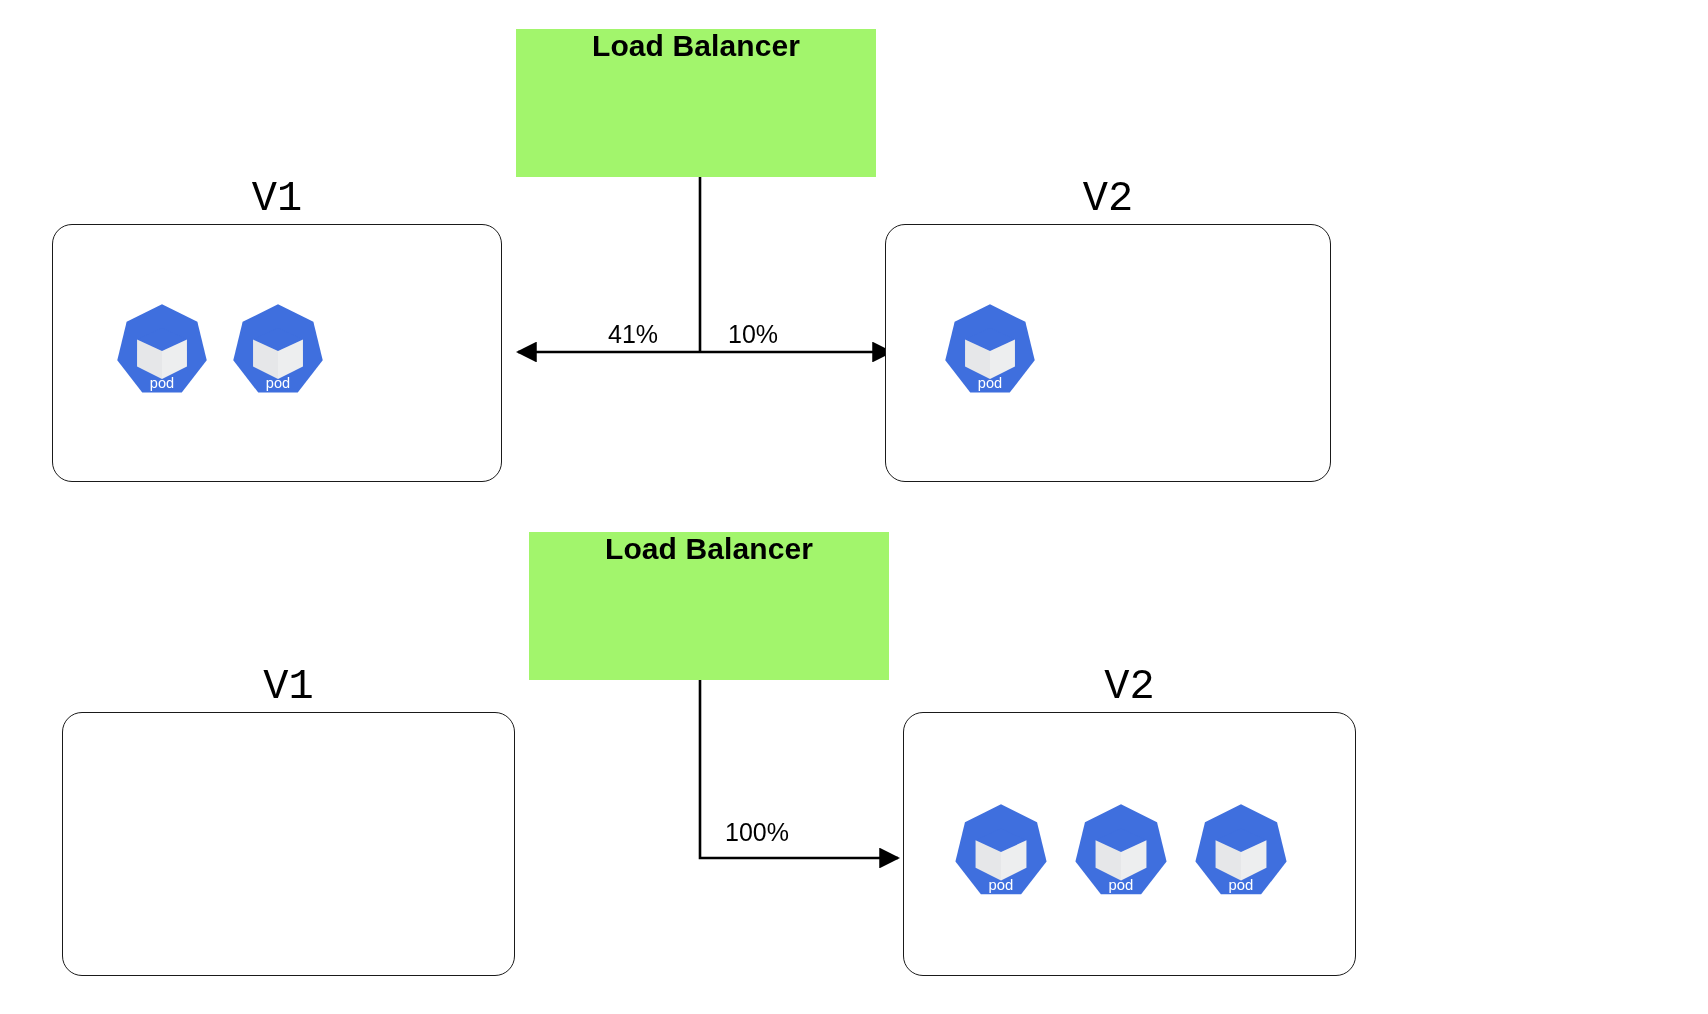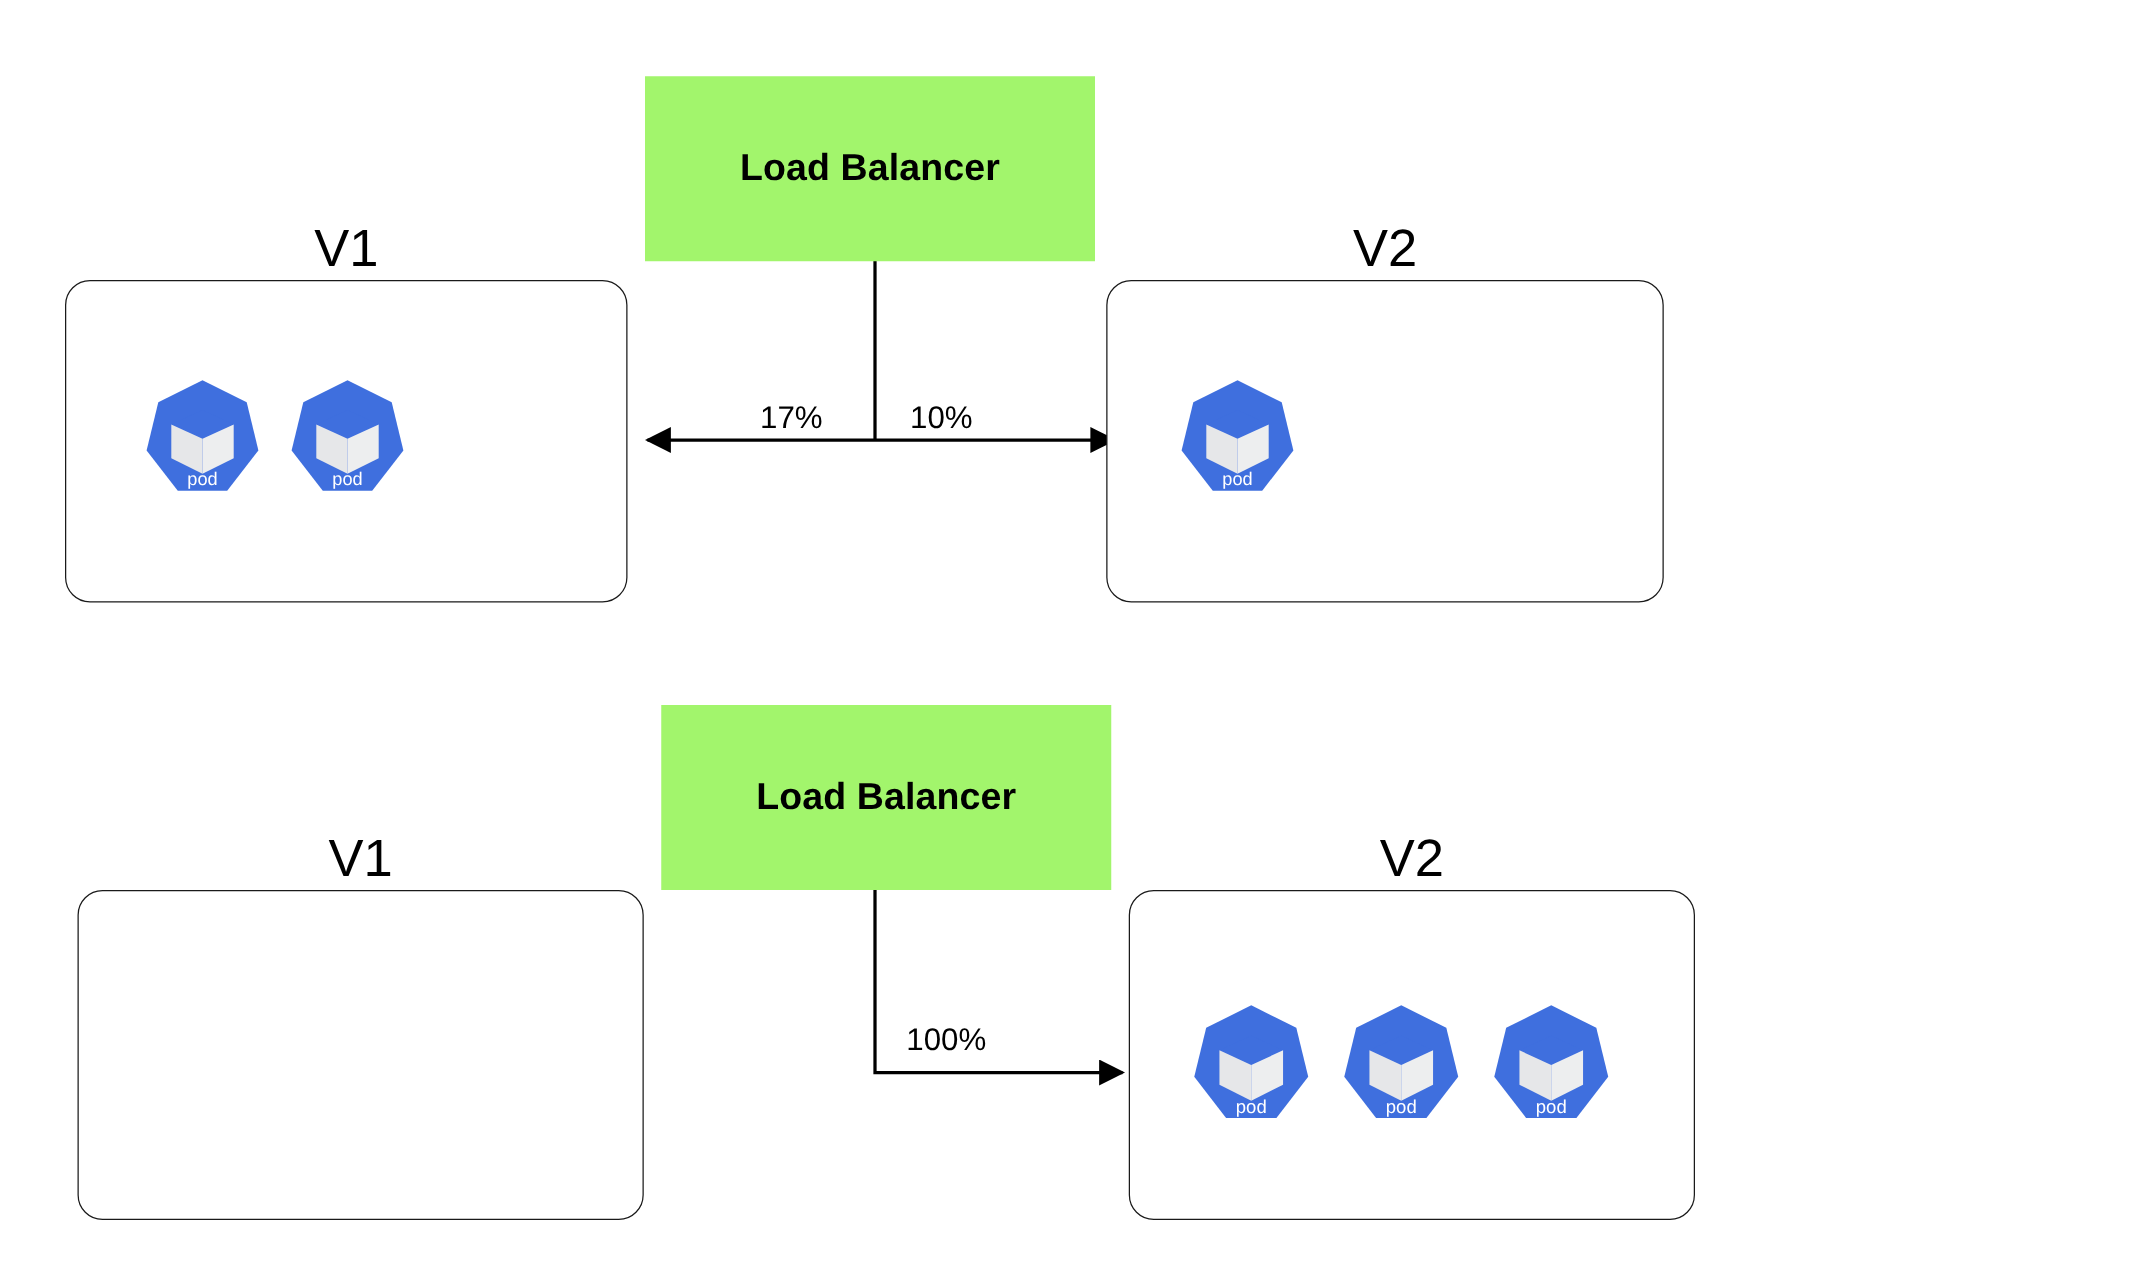--- a/index.html
+++ b/index.html
@@ -17,24 +17,23 @@
     height: 1014px;
     background: #ffffff;
     overflow: hidden;
   }
 
   
   .lb-box {
     position: absolute;
     background: #A2F56C;
     display: flex;
-    align-items: center;
+    align-items: flex-start;
     justify-content: center;
     box-sizing: border-box;
-    margin-top: 32px;
   }
   .lb-label {
     font-size: 30px;
     font-weight: bold;
     color: #000000;
     letter-spacing: 0.1px;
     white-space: nowrap;
   }
 
   
@@ -46,20 +45,21 @@
     box-sizing: border-box;
   }
   .group-title {
     position: absolute;
     font-size: 42px;
     color: #000000;
     font-weight: 400;
     text-align: center;
     white-space: nowrap;
     line-height: 1;
+    font-family: Liberation Mono, monospace;
   }
 
   
   .pod-row {
     position: absolute;
     display: flex;
     align-items: flex-start;
   }
   .pod {
     position: relative;
@@ -163,21 +163,21 @@
           <polygon points="50,27 74,38 50,49 26,38" fill="#3F6FDE"></polygon>
           <polygon points="26,38 50,49 50,76 26,64" fill="#E6E7E9"></polygon>
           <polygon points="74,38 50,49 50,76 74,64" fill="#EDEEEF"></polygon>
         </g>
         <text x="50" y="85" font-family="Liberation Sans, sans-serif" font-size="14" fill="#ffffff" text-anchor="middle">pod</text>
       </svg>
 
     </div>
   </div>
 
-  <div class="edge-label" style="left:608px; top:322px;">17%</div>
+  <div class="edge-label" style="left:608px; top:322px;">41%</div>
   <div class="edge-label" style="left:728px; top:322px;text-align:center;">10%</div>
 
 
   <div class="lb-box" style="left: 529px; top: 532px; width: 360px; height: 148px; background: rgb(162, 245, 108);">
     <span class="lb-label">Load Balancer</span>
   </div>
 
   <div class="group-title" style="left:62px; top:666px; width:453px;">V1</div>
 
   <div class="group-box" style="left: 62px; top: 712px; width: 453px; height: 264px; border-color: rgb(26, 26, 26);"></div>

